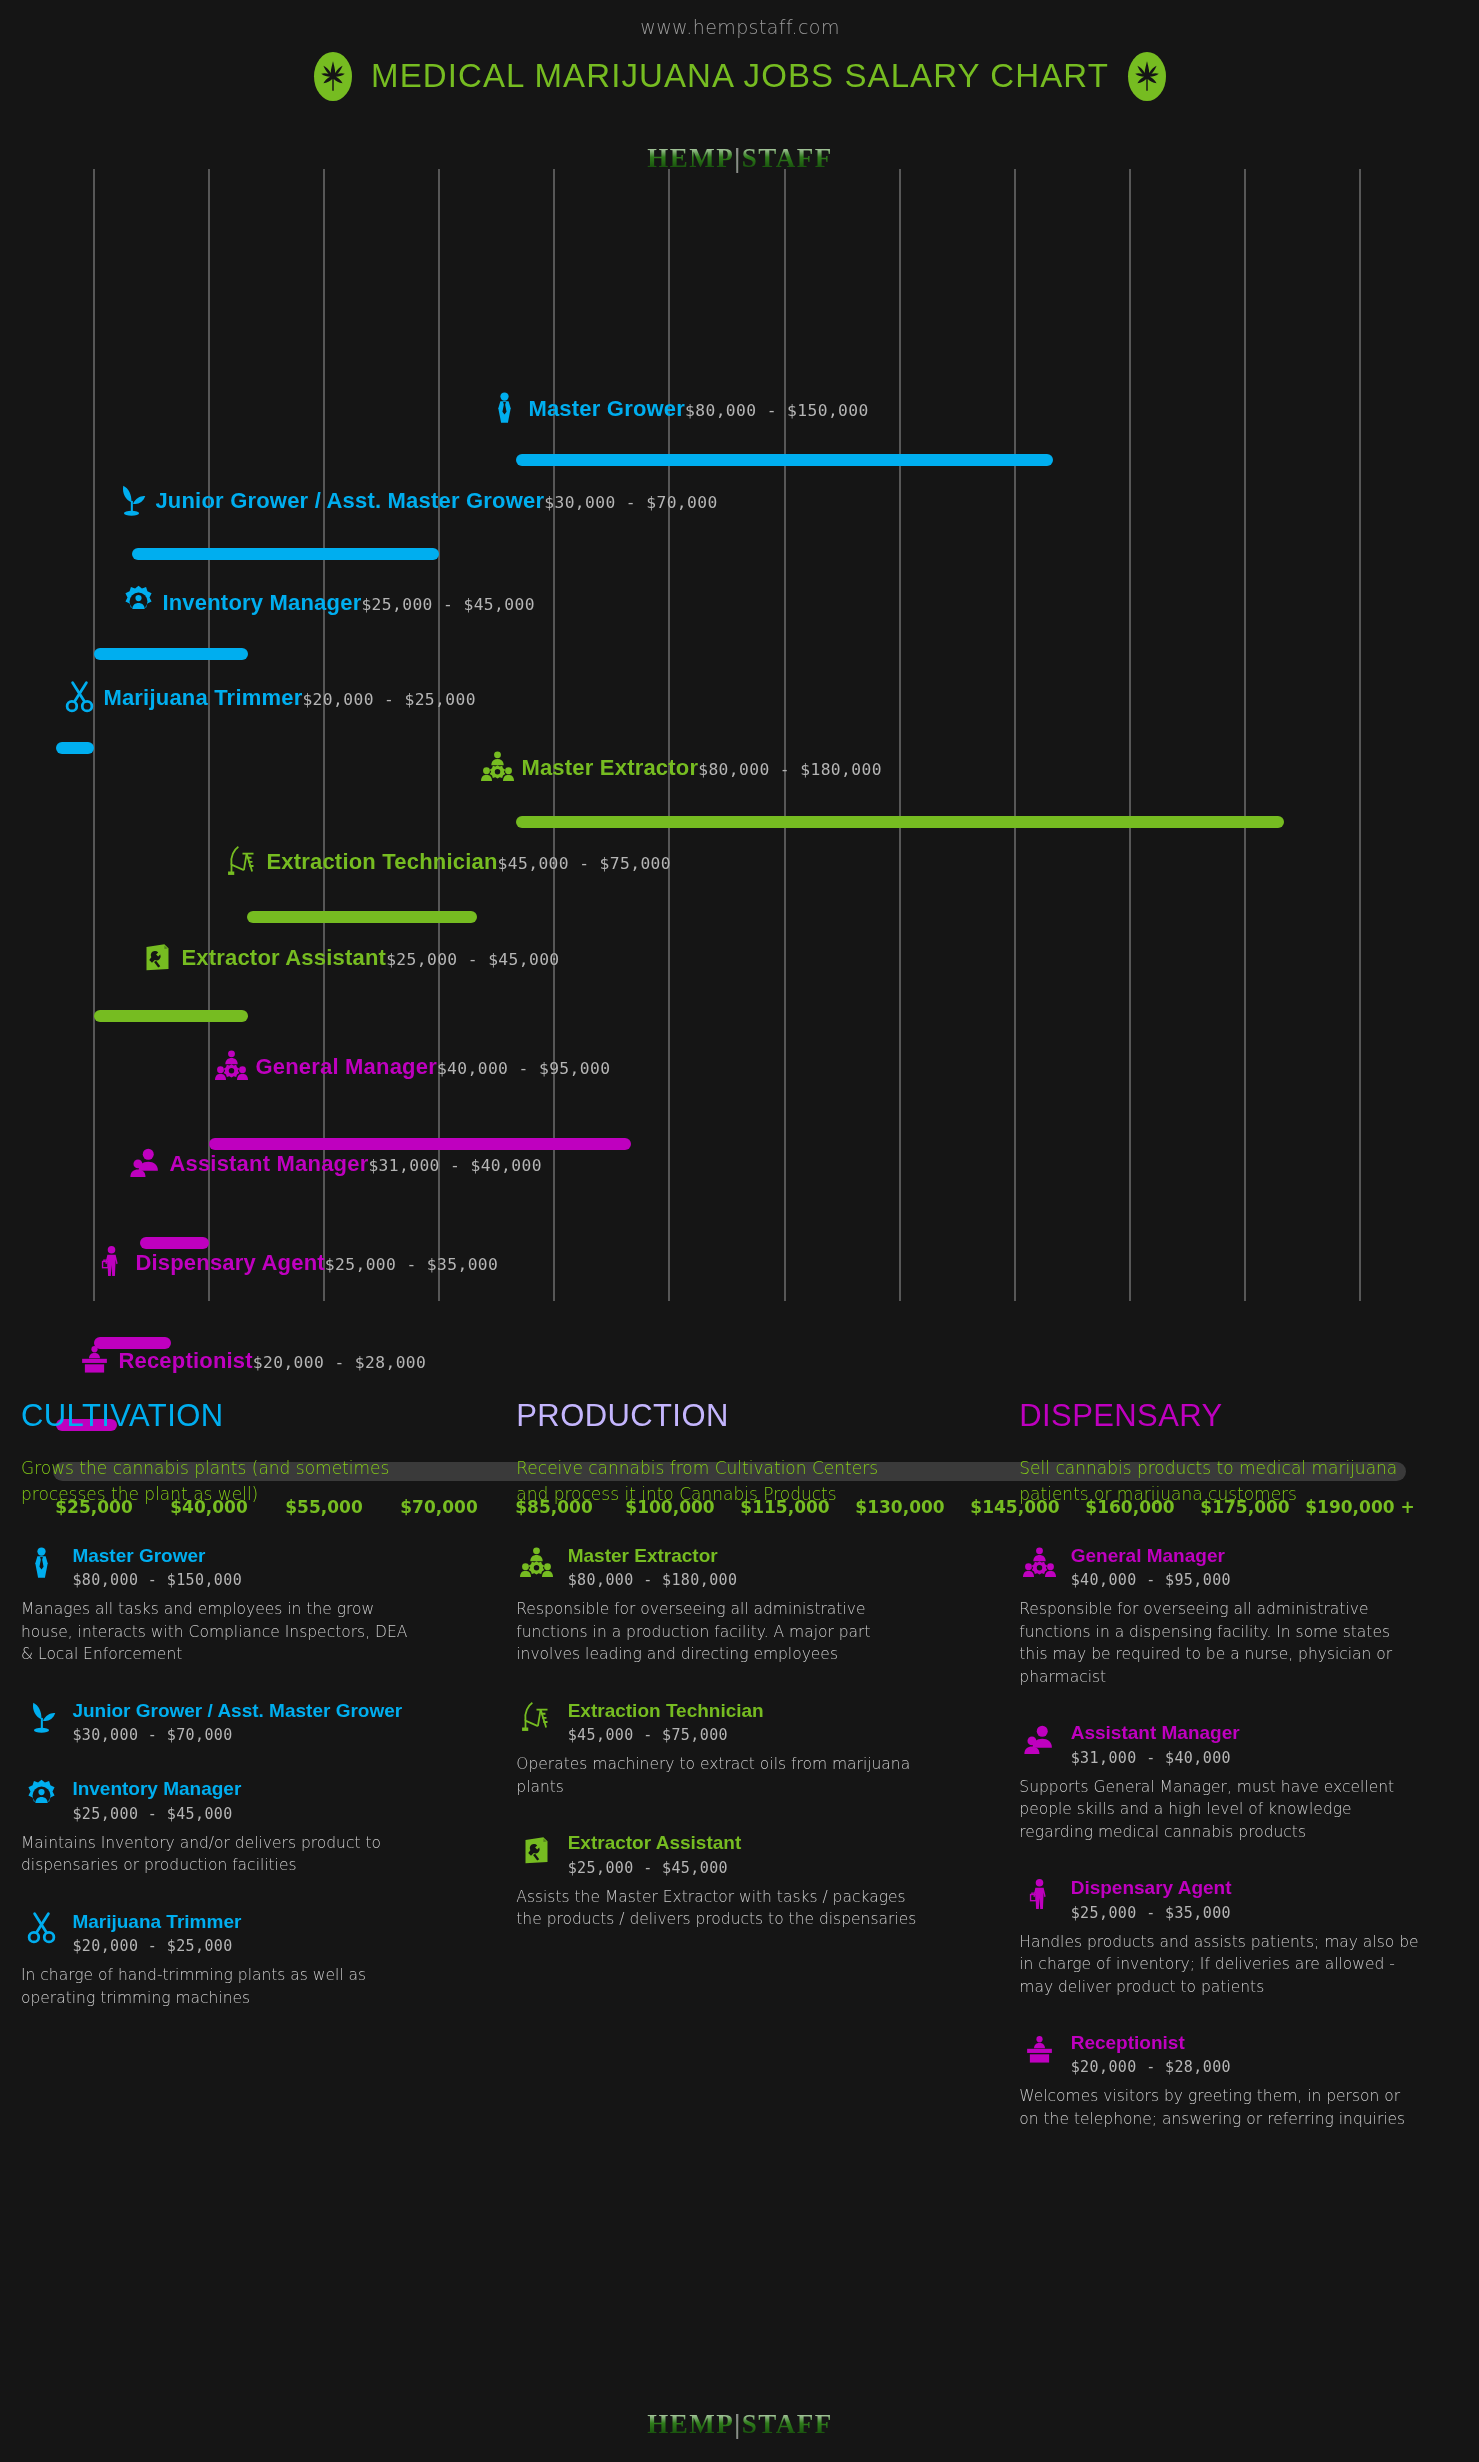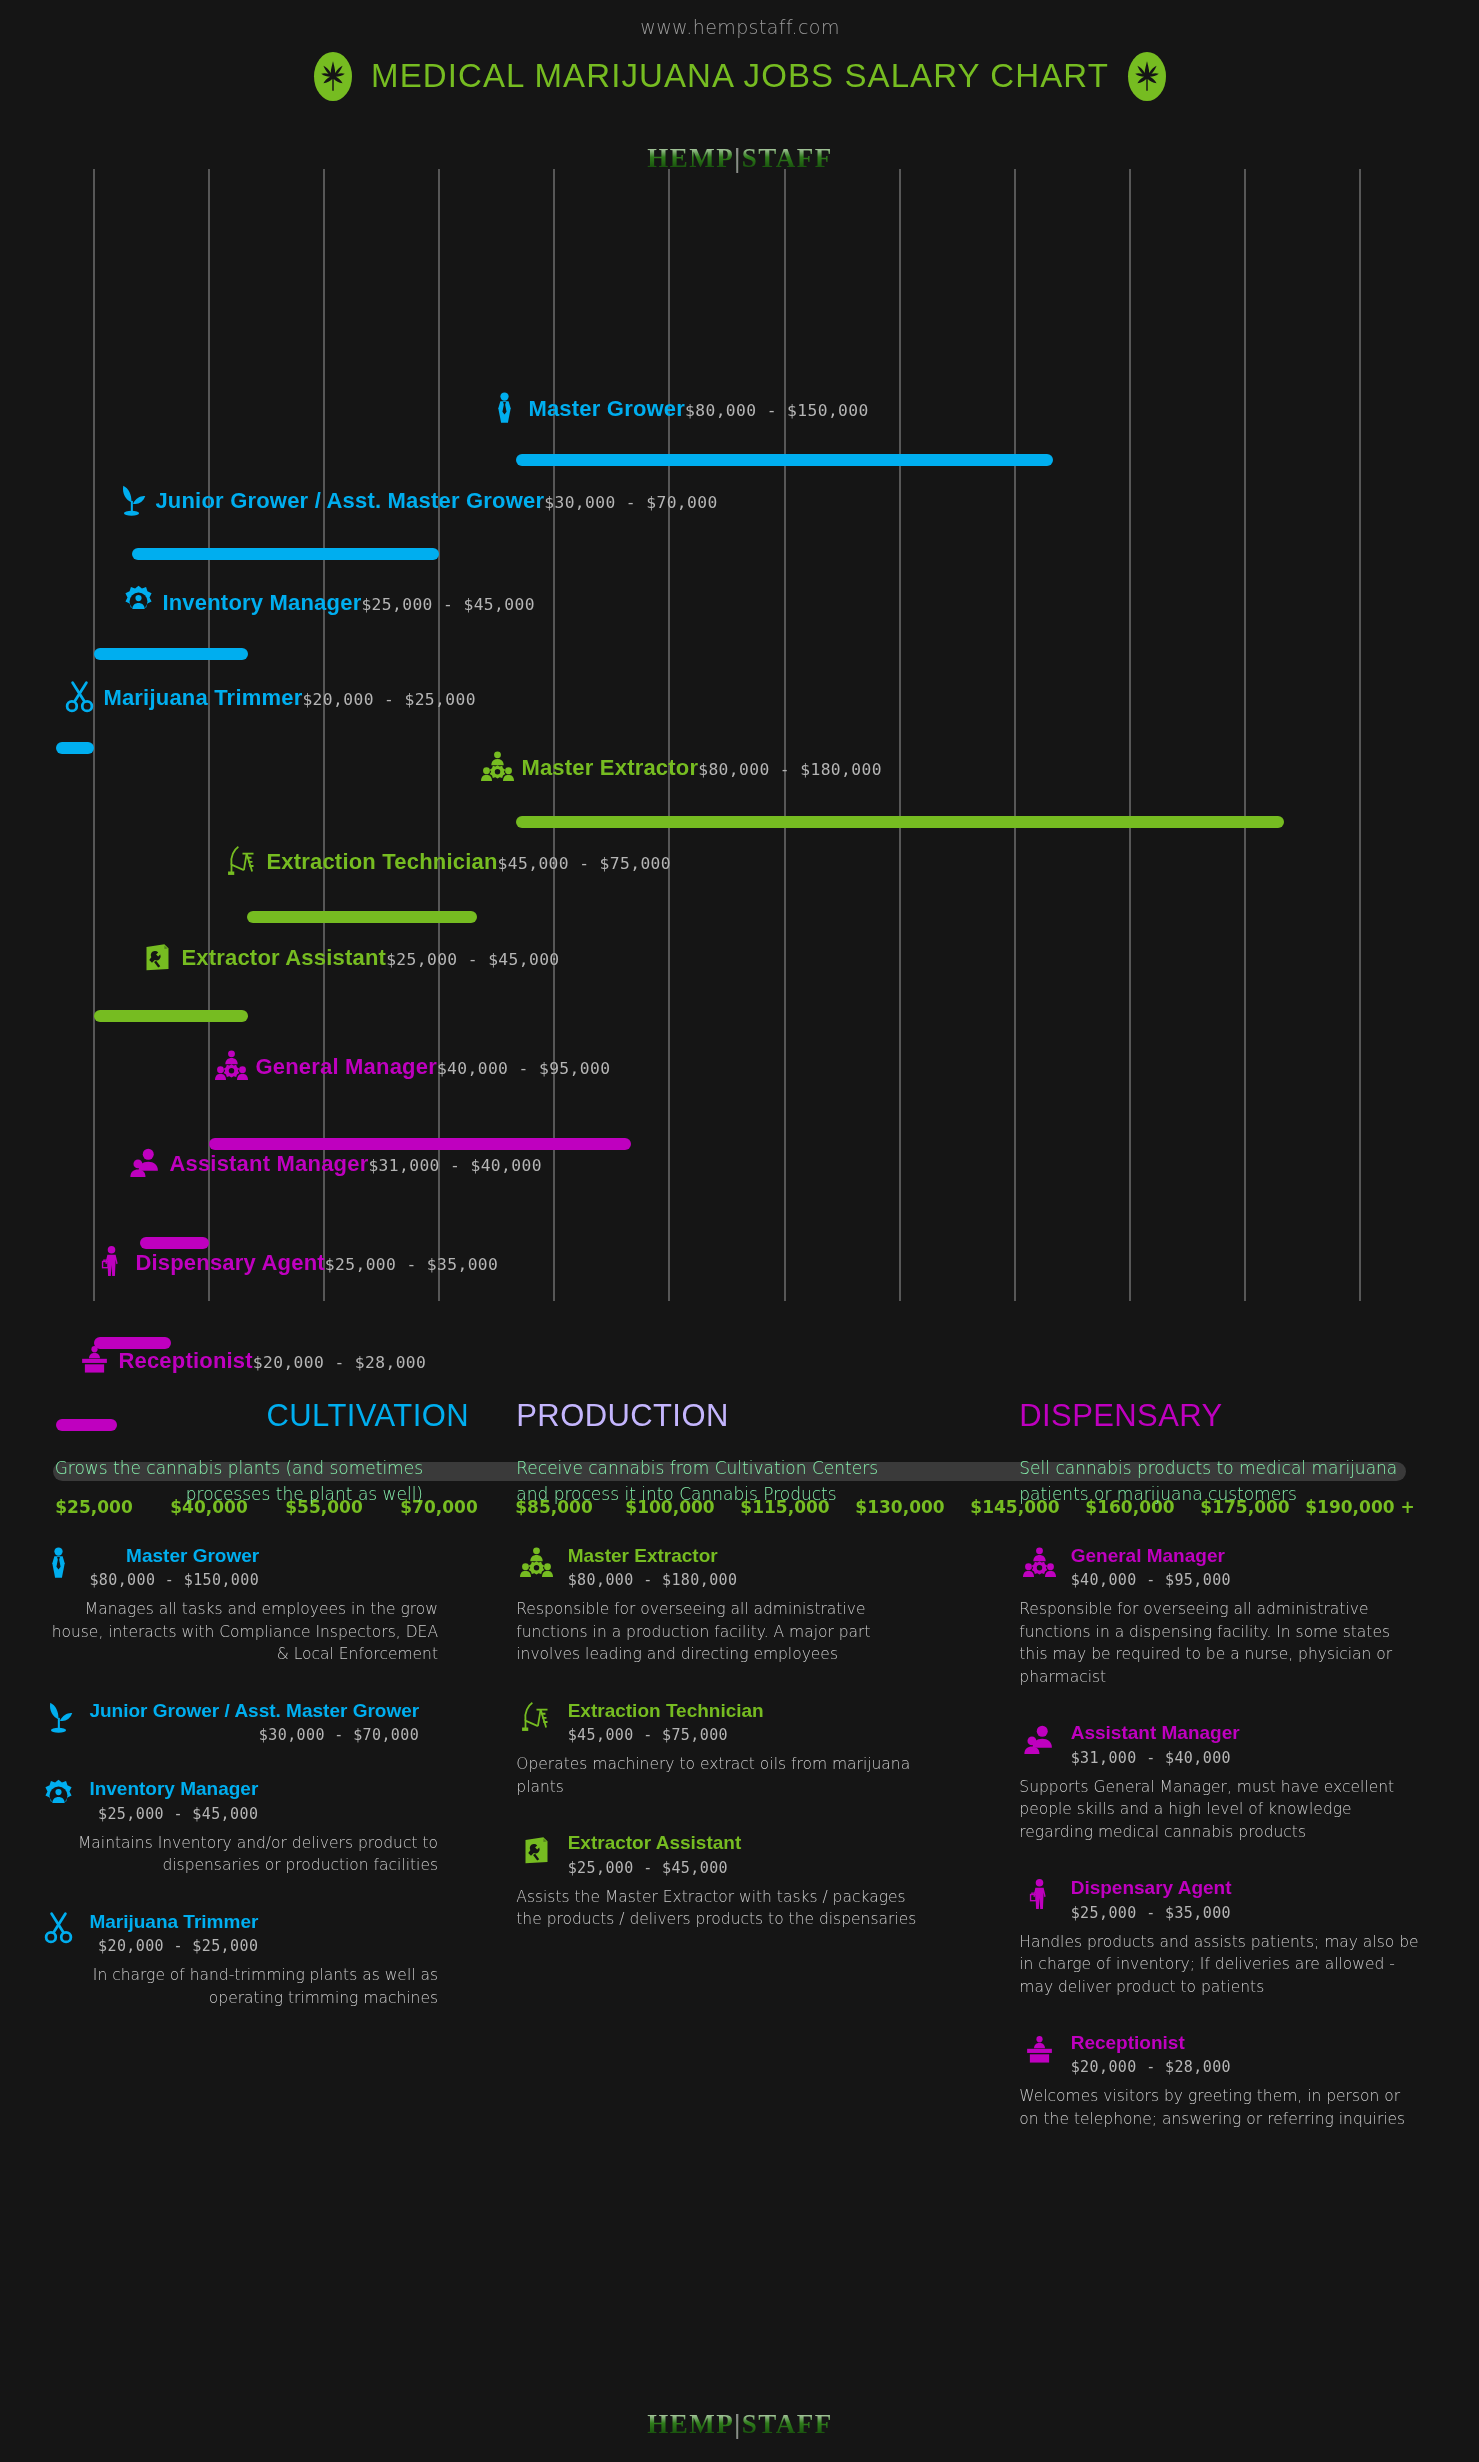--- a/index.html
+++ b/index.html
@@ -77,29 +77,29 @@
     color: #76bc21; font-size: 17px; font-weight: bold; white-space: nowrap;
     font-family: "DejaVu Sans", sans-serif;
   }
 
   
   .columns {
     position: absolute; left: 0; top: 1398px; width: 1480px; height: 954px;
     display: flex;
   }
   .col { width: 503px; padding: 0 34px 0 34px; }
-  .col:nth-child(1) { padding-left: 38px; text-align: right; }
+  .col:nth-child(1) { padding-left: 21px; }
   .col:nth-child(2) { padding-left: 13.3px; }
   .col:nth-child(3) { padding-left: 13.3px; width: 474px; }
   .col-title {
     font-size: 31px; letter-spacing: 0.4px; font-weight: 400;
     font-family: "Liberation Sans", sans-serif; margin-bottom: 22px;
   }
   .col-desc {
-    color: #86efac; font-size: 17px; line-height: 1.5;
+    color: #84cc16; font-size: 17px; line-height: 1.5;
     font-family: "DejaVu Sans", sans-serif; font-weight: 300;
     margin-bottom: 37px; max-width: 385px;
   }
   .job-card { margin-bottom: 33px; }
   .job-card-head { display: flex; align-items: flex-start; gap: 10.4px; }
   .job-card-ico { flex: none; width: 41px; display: flex; justify-content: center; padding-top: 1.5px; }
   .job-card-title {
     font-size: 19px; font-weight: bold; line-height: 1.25;
     font-family: "Liberation Sans", sans-serif;
   }

